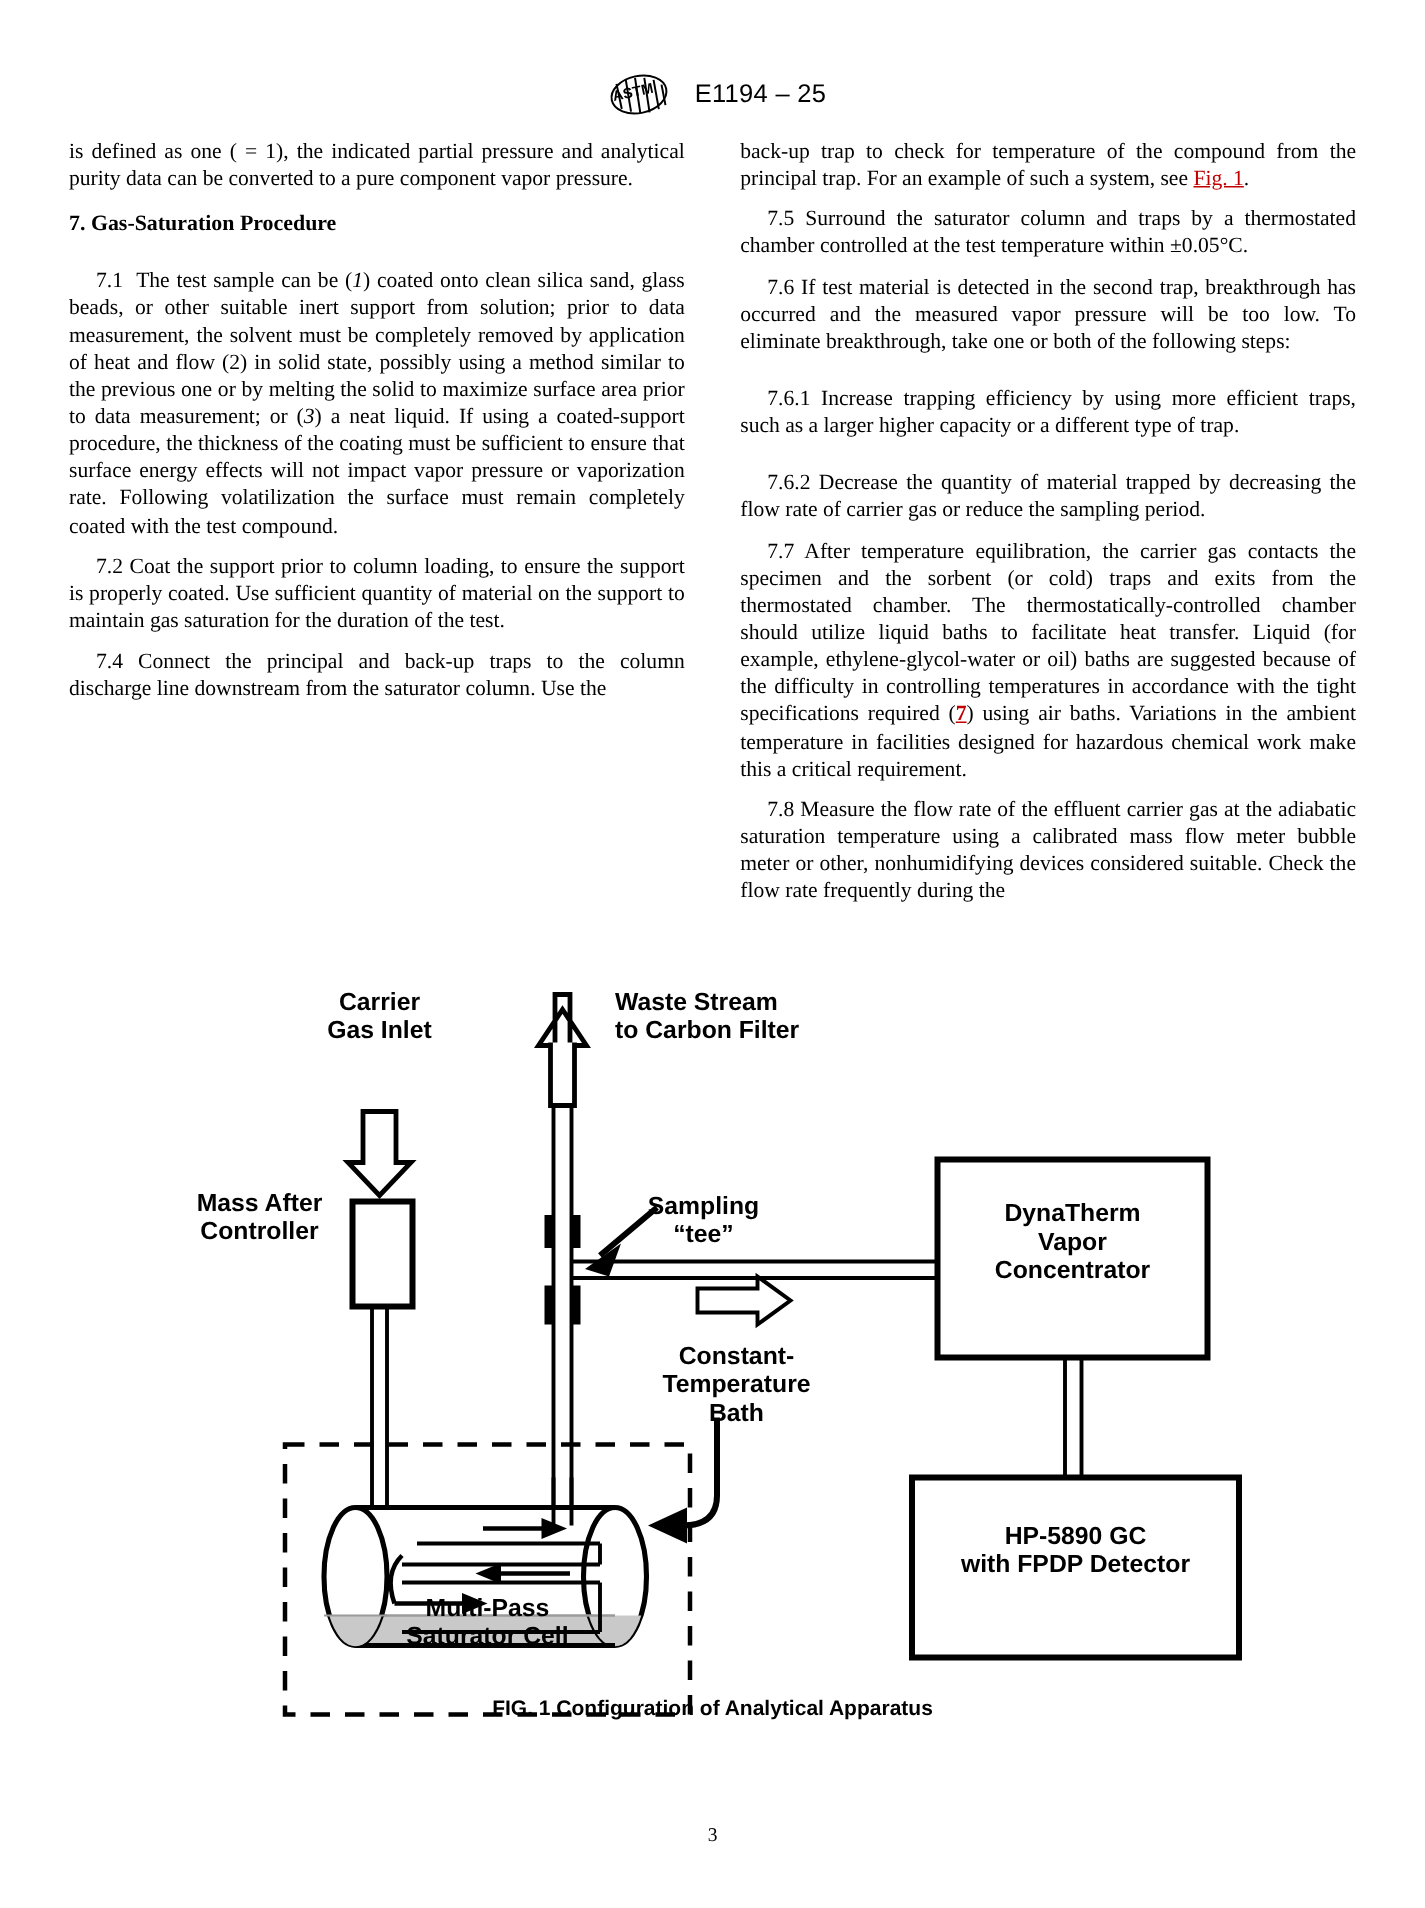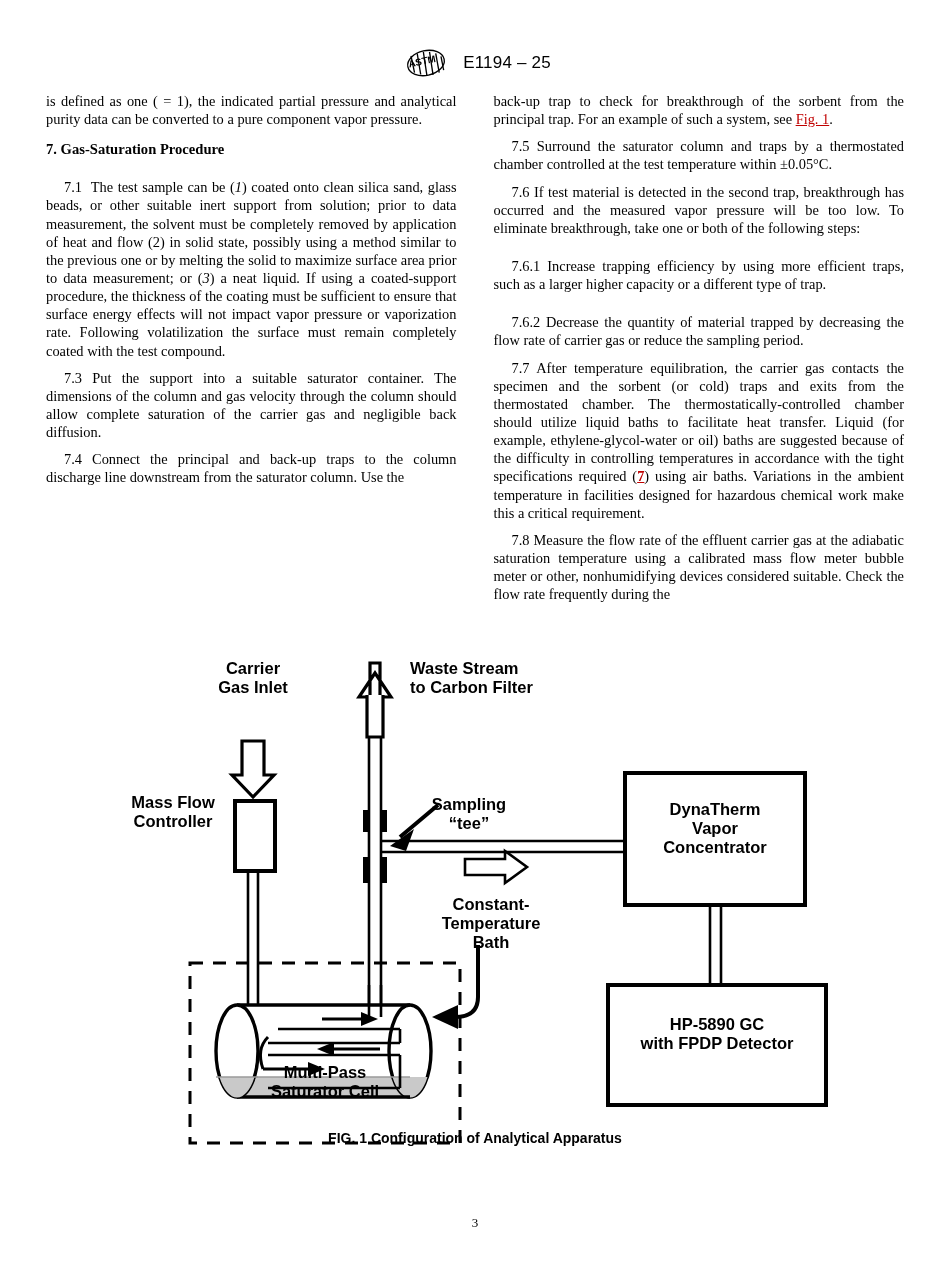--- a/index.html
+++ b/index.html
@@ -73,29 +73,29 @@
   <div class="columns">
 
     <div class="col">
 
       <p>is defined as one ( = 1), the indicated partial pressure and analytical purity data can be converted to a pure component vapor pressure.</p>
 
       <h3 class="sec">7.  Gas-Saturation Procedure</h3>
 
       <p class="ind"><span>7.1&nbsp; The test sample can be (<span class="ital">1</span>) coated onto clean silica sand, glass beads, or other suitable inert support from solution; prior to data measurement, the solvent must be completely removed by application of heat and flow (2) in solid state, possibly using a method similar to the previous one or by melting the solid to maximize surface area prior to data measurement; or (<span class="ital">3</span>) a neat liquid. If using a coated-support procedure, the thickness of the coating must be sufficient to ensure that surface energy effects will not impact vapor pressure or vaporization rate. Following volatilization the surface must remain completely coated with the test compound.</span></p>
 
-
-      <p class="ind gap">7.3  Put the support into a suitable saturator container. The dimensions of the column and gas velocity through the column should allow complete saturation of the carrier gas and negligible back diffusion.</p>
+      <p class="ind gap">7.2  Coat the support prior to column loading, to ensure the support is properly coated. Use sufficient quantity of material on the support to maintain gas saturation for the duration of the test.</p>
+
 
       <p class="ind gap">7.4  Connect the principal and back-up traps to the column discharge line downstream from the saturator column. Use the</p>
     </div>
 
     <div class="col">
 
-      <p><span>back-up trap to check for breakthrough of the sorbent from the principal trap. For an example of such a system, see </span><a class="ref" href="#fig1">Fig. 1</a><span>.</span></p>
+      <p><span>back-up trap to check for temperature of the compound from the principal trap. For an example of such a system, see </span><a class="ref" href="#fig1">Fig. 1</a><span>.</span></p>
 
       <p class="ind gap">7.5  Surround the saturator column and traps by a thermostated chamber controlled at the test temperature within ±0.05°C.</p>
 
       <p class="ind gap">7.6  If test material is detected in the second trap, breakthrough has occurred and the measured vapor pressure will be too low. To eliminate breakthrough, take one or both of the following steps:</p>
 
       <p class="ind">7.6.1  Increase trapping efficiency by using more efficient traps, such as a larger higher capacity or a different type of trap.</p>
 
       <p class="ind">7.6.2  Decrease the quantity of material trapped by decreasing the flow rate of carrier gas or reduce the sampling period.</p>
 
       <p class="ind gap"><span>7.7  After temperature equilibration, the carrier gas contacts the specimen and the sorbent (or cold) traps and exits from the thermostated chamber. The thermostatically-controlled chamber should utilize liquid baths to facilitate heat transfer. Liquid (for example, ethylene-glycol-water or oil) baths are suggested because of the difficulty in controlling temperatures in accordance with the tight specifications required (</span><a class="refb" href="#ref7">7</a><span>) using air baths. Variations in the ambient temperature in facilities designed for hazardous chemical work make this a critical requirement.</span></p>
@@ -216,21 +216,21 @@
       <g stroke="#000" stroke-width="2.6" fill="none">
         <line x1="369" y1="340" x2="369" y2="372"></line>
         <line x1="381" y1="340" x2="381" y2="372"></line>
       </g>
     </svg>
 
     
     <div class="fig-label" style="left:178px;top:14px;width:150px;">Carrier
 Gas Inlet</div>
 
-    <div class="fig-label" style="left:108px;top:148px;width:130px;">Mass Flow
+    <div class="fig-label" style="left:108px;top:148px;width:130px;">Mass After
 Controller</div>
 
     <div class="fig-label" style="left:410px;top:14px;width:210px;text-align:left;">Waste Stream
 to Carbon Filter</div>
 
     <div class="fig-label" style="left:404px;top:150px;width:130px;text-align:center;">Sampling
 “tee”</div>
 
     <div class="fig-label" style="left:625px;top:155px;width:180px;">DynaTherm
 Vapor

